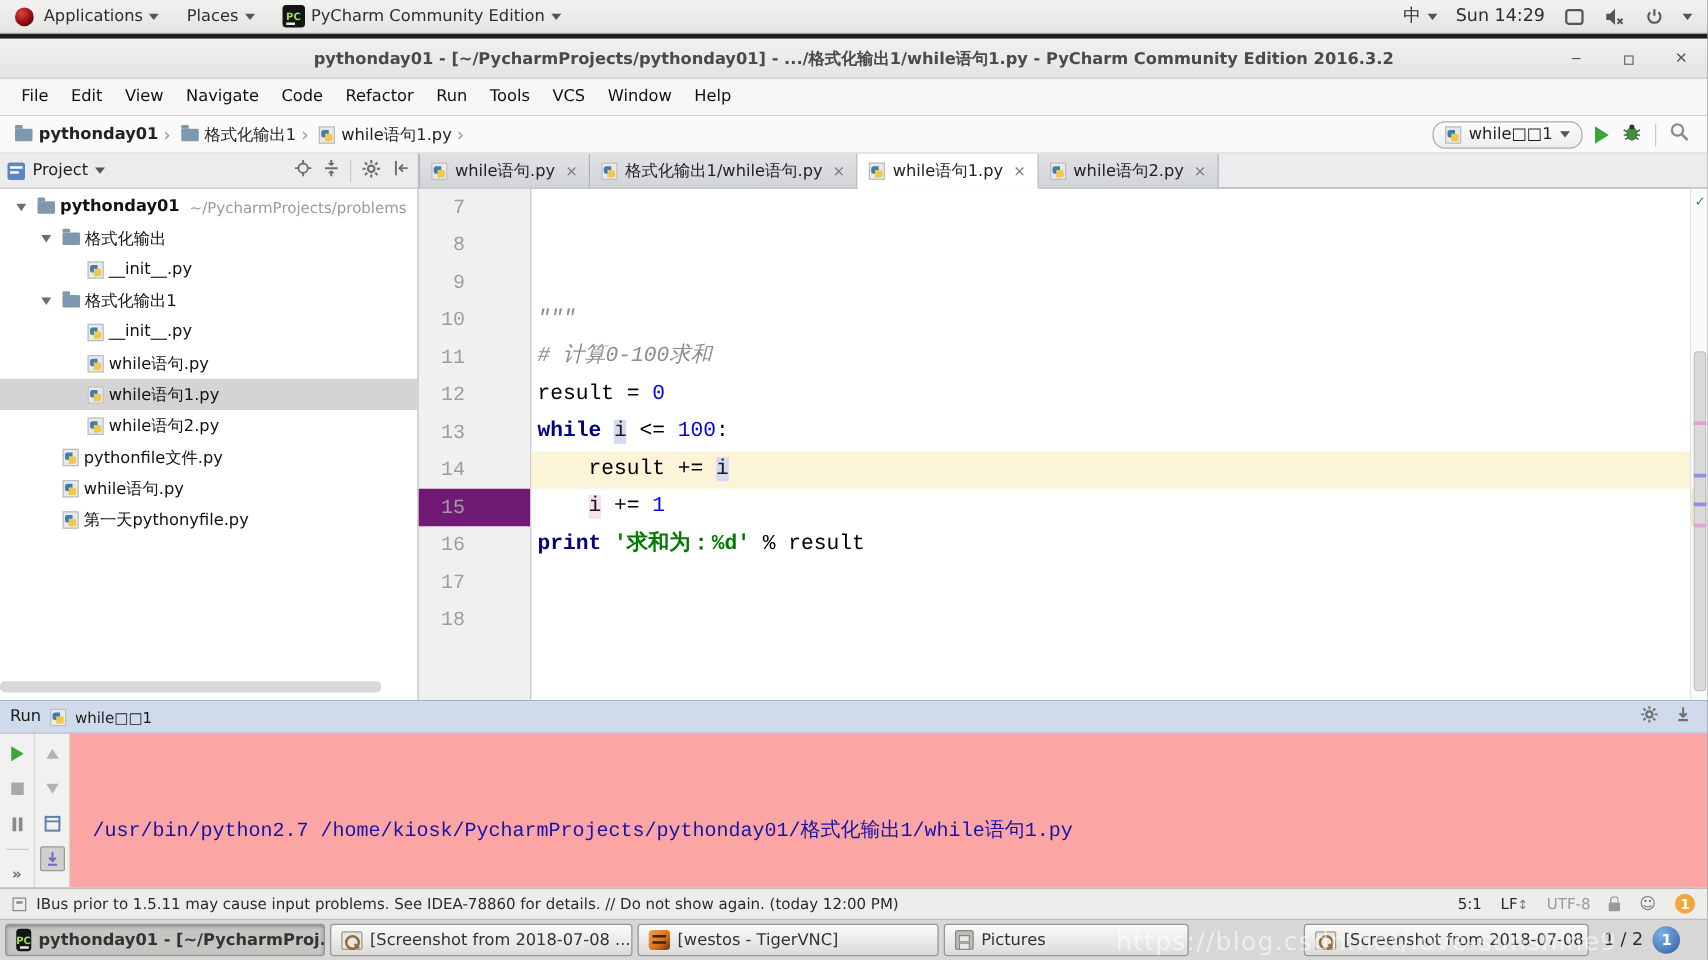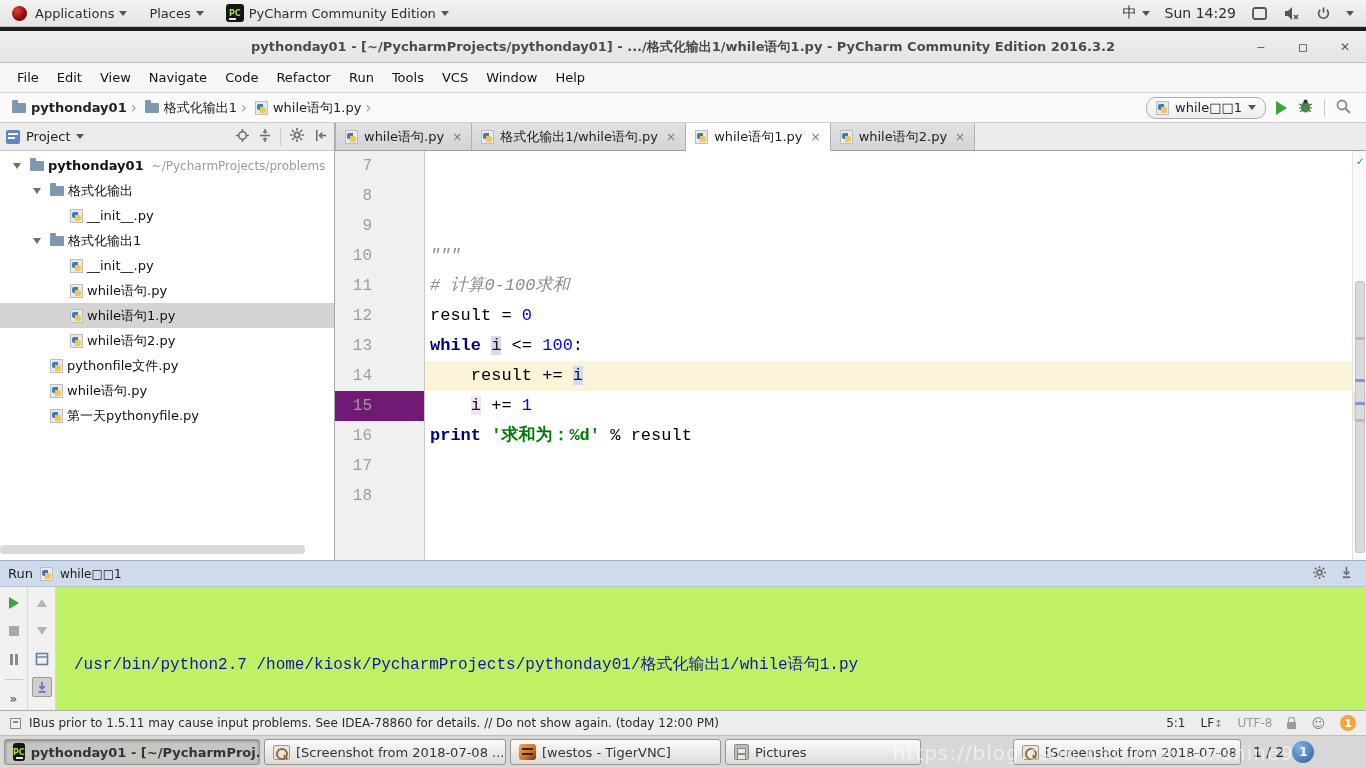--- a/index.html
+++ b/index.html
@@ -109,21 +109,21 @@
   .sc-mark{position:absolute;left:2px;width:10px;height:3px;}
   .mark-pink{background:#E39FD8;}
   .mark-lav{background:#8F8FE0;}
 
   
   .runpanel{flex:none;height:150px;display:flex;flex-direction:column;border-top:1px solid #9FAFC4;}
   .run-header{height:26px;flex:none;background:#CFDAEA;border-bottom:1px solid #B5C2D4;display:flex;align-items:center;gap:7px;padding:0 8px;}
   .run-title{font-size:13px;color:#1a1a1a;}
   .run-config{font-size:12px;color:#1a1a1a;}
   .run-header-tools{margin-left:auto;display:flex;align-items:center;gap:12px;padding-right:4px;}
-  .run-body{flex:1;display:flex;background:#bef264;overflow:hidden;}
+  .run-body{flex:1;display:flex;background:#fca5a5;overflow:hidden;}
   .rtoolcol{width:28px;flex:none;background:#F1F1F1;border-right:1px solid #D8D8D8;display:flex;flex-direction:column;align-items:center;padding-top:6px;gap:8px;}
   .rbtn{width:20px;height:20px;display:flex;align-items:center;justify-content:center;flex:none;}
   .tri-run{width:0;height:0;border-top:6px solid transparent;border-bottom:6px solid transparent;border-left:10px solid #3AA63A;}
   .sq-stop{width:10px;height:10px;background:#A8A8A8;}
   .pause{display:flex;gap:2px;}
   .pause i{display:block;width:3px;height:11px;background:#8A8A8A;}
   .hsep{width:18px;height:1px;background:#C9C9C9;margin:2px 0;}
   .tri-up{width:0;height:0;border-left:5px solid transparent;border-right:5px solid transparent;border-bottom:8px solid #B3B3B3;}
   .tri-dn{width:0;height:0;border-left:5px solid transparent;border-right:5px solid transparent;border-top:8px solid #B3B3B3;}
   .rbtn.pressed{background:#CFCFCF;border:1px solid #9A9A9A;border-radius:2px;}
@@ -529,21 +529,21 @@
 
   <div class="taskbar">
     <div class="task-btn active" style="width:256px">
       <span class="pc-badge"></span>
       <span>pythonday01 - [~/PycharmProj...</span>
     </div>
     <div class="task-btn" style="width:242px">
       <span class="ticon-img"></span>
       <span>[Screenshot from 2018-07-08 ...</span>
     </div>
-    <div class="task-btn" style="width:211px">
+    <div class="task-btn" style="width:241px">
       <span class="ticon-vnc"></span>
       <span>[westos - TigerVNC]</span>
     </div>
     <div class="task-btn" style="width:196px">
       <span class="ticon-cab"></span>
       <span>Pictures</span>
     </div>
     <div class="task-spacer"></div>
     <div class="task-btn" style="width:228px">
       <span class="ticon-img"></span>

